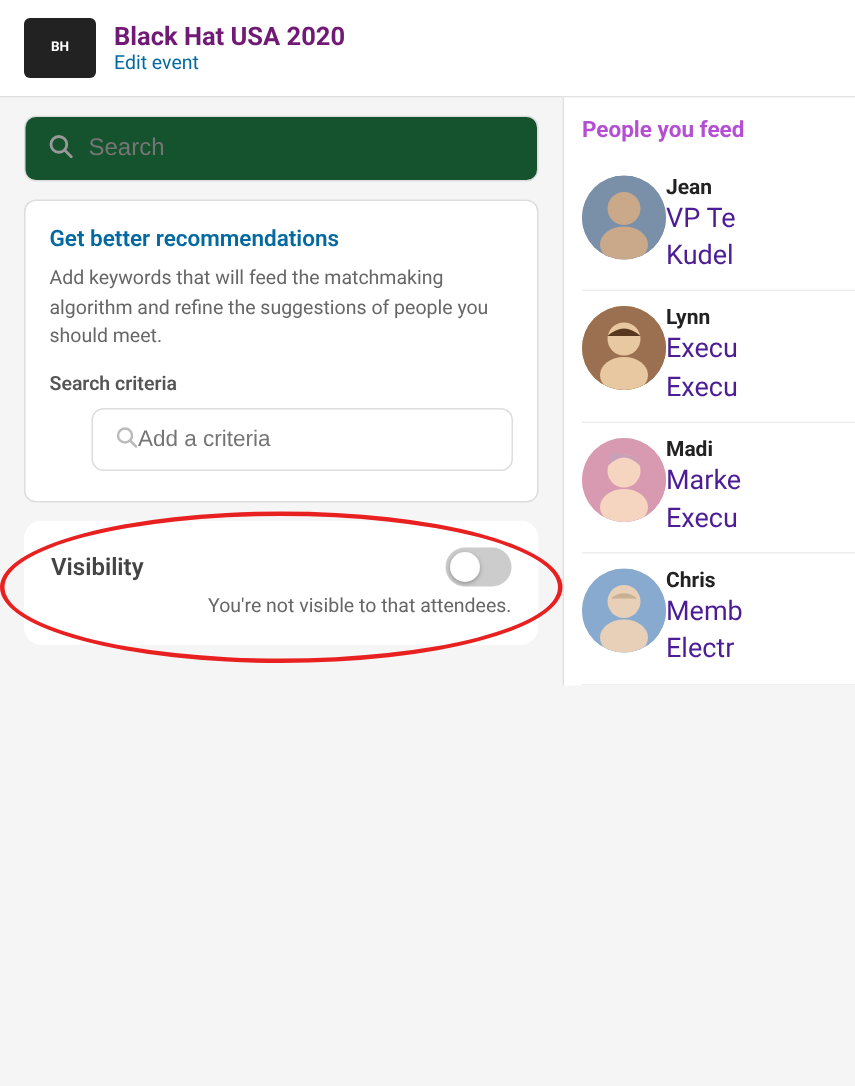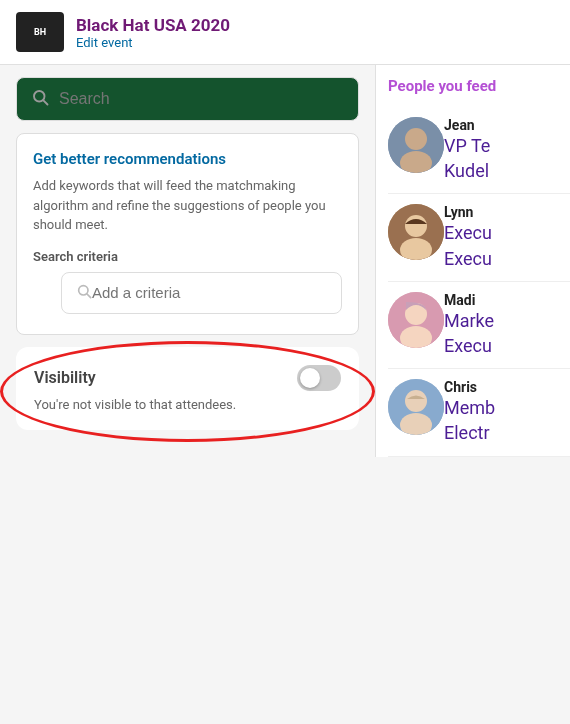--- a/index.html
+++ b/index.html
@@ -131,20 +131,21 @@
     }
 
     
     .visibility-card {
       background: #fff;
       border: 2px solid transparent;
       border-radius: 12px;
       padding: 16px 16px;
       position: relative;
       overflow: visible;
+      text-align: right;
     }
     .visibility-card::before {
       content: '';
       position: absolute;
       top: -8px;
       left: -18px;
       right: -18px;
       bottom: -14px;
       border: 3px solid #e82020;
       border-radius: 50%;

